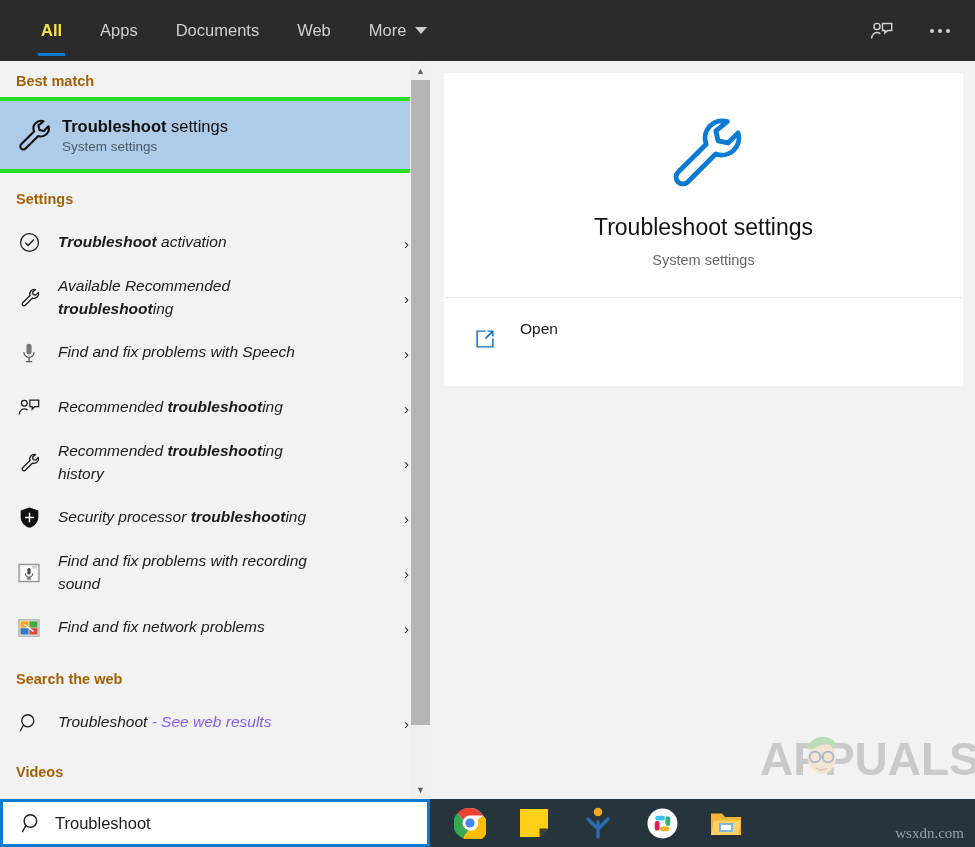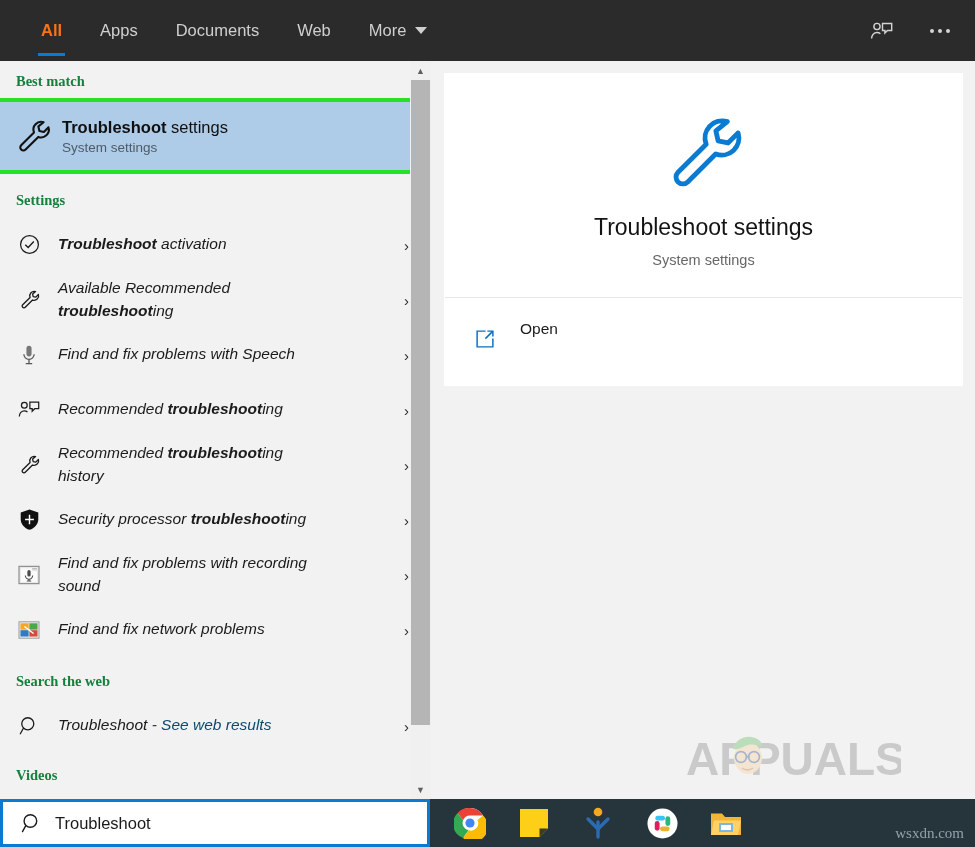--- a/index.html
+++ b/index.html
@@ -43,21 +43,21 @@
     height: 61px;
     display: flex;
     align-items: center;
     color: #cfcfcf;
     font-size: 16.5px;
     padding: 0 19px;
     cursor: default;
     white-space: nowrap;
   }
   .tab.active {
-    color: #f97316;
+    color: #fde047;
     font-weight: bold;
   }
   .tab.active::after {
     content: "";
     position: absolute;
     left: 16px; right: 16px;
     bottom: 5px;
     height: 3px;
     background: #0a7bd3;
   }
@@ -98,23 +98,22 @@
     position: absolute;
     left: 0; top: 61px;
     width: 431px;
     height: 738px;
     background: #f2f2f2;
     overflow: hidden;
   }
   .section-head {
     font-size: 14.5px;
     font-weight: bold;
-    color: #15803d;
+    color: #a16207;
     padding: 12px 0 8px 16px;
-    font-family: Liberation Serif, serif;
   }
   .best-wrap {
     position: relative;
     margin: 0 8px 0 0;
   }
   .best-item {
     position: relative;
     display: flex;
     align-items: center;
     height: 68px;
@@ -163,21 +162,21 @@
     align-self: center;
   }
   .result .rlabel {
     font-size: 15.5px;
     color: #1b1b1b;
     line-height: 1.45;
     max-width: 290px;
     font-style: italic;
   }
   .result .rlabel b { font-weight: bold; }
-  .result .rlabel .muted { color: #0c4a6e; }
+  .result .rlabel .muted { color: #8b5cf6; }
   .result .chev {
     position: absolute;
     right: 22px;
     top: 50%;
     transform: translateY(-50%);
     color: #2b2b2b;
     font-size: 15px;
   }
 
   
@@ -262,21 +261,21 @@
     display: flex; align-items: center;
   }
   .action .alabel {
     font-size: 15.5px;
     color: #1b1b1b;
   }
 
   
   .watermark {
     position: absolute;
-    left: 686px; top: 735px;
+    left: 760px; top: 735px;
     width: 215px; height: 48px;
     opacity: 0.45;
     pointer-events: none;
   }
 
   
   .bottombar {
     position: absolute;
     left: 0; bottom: 0;
     width: 975px; height: 48px;

